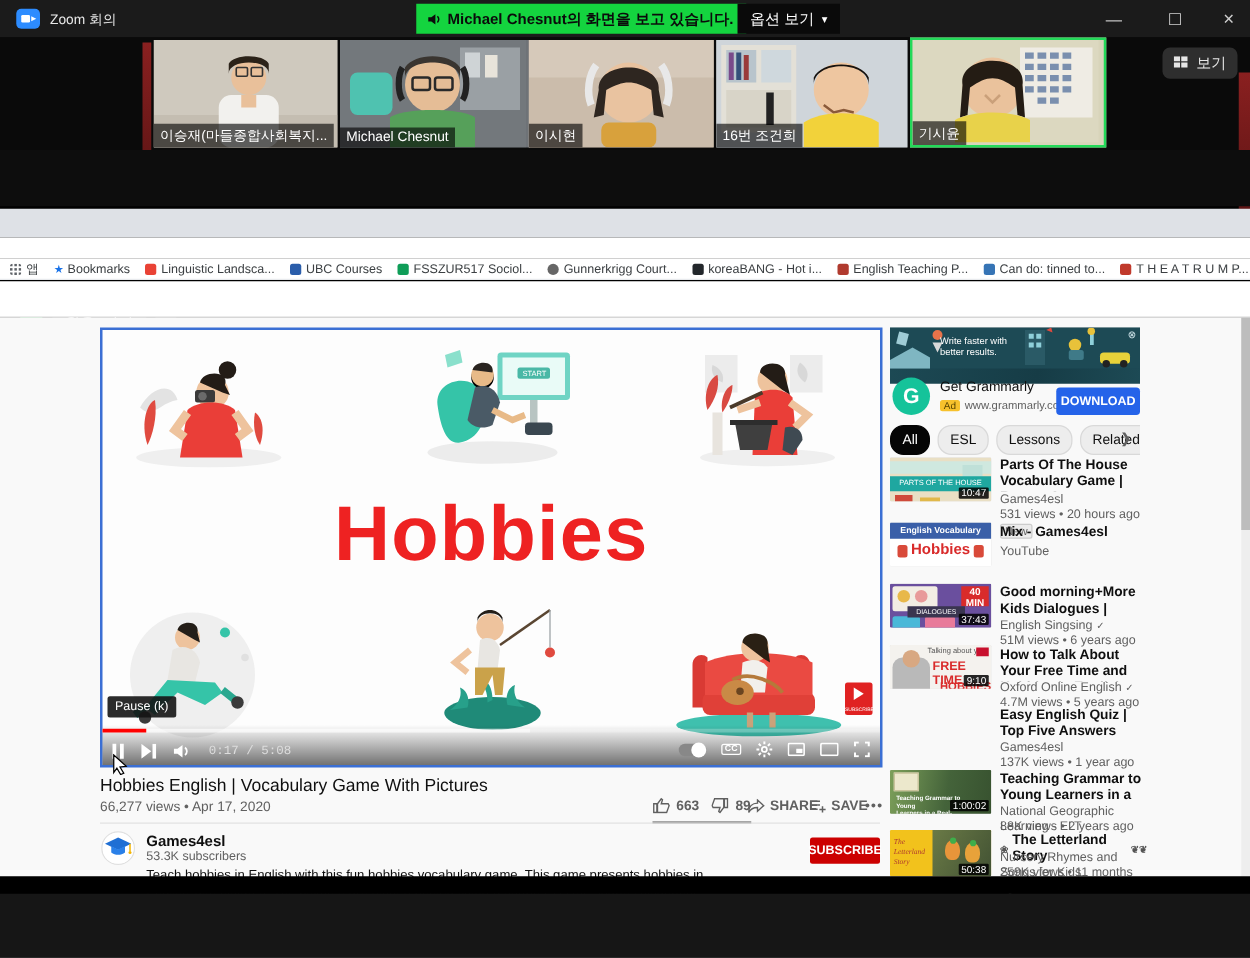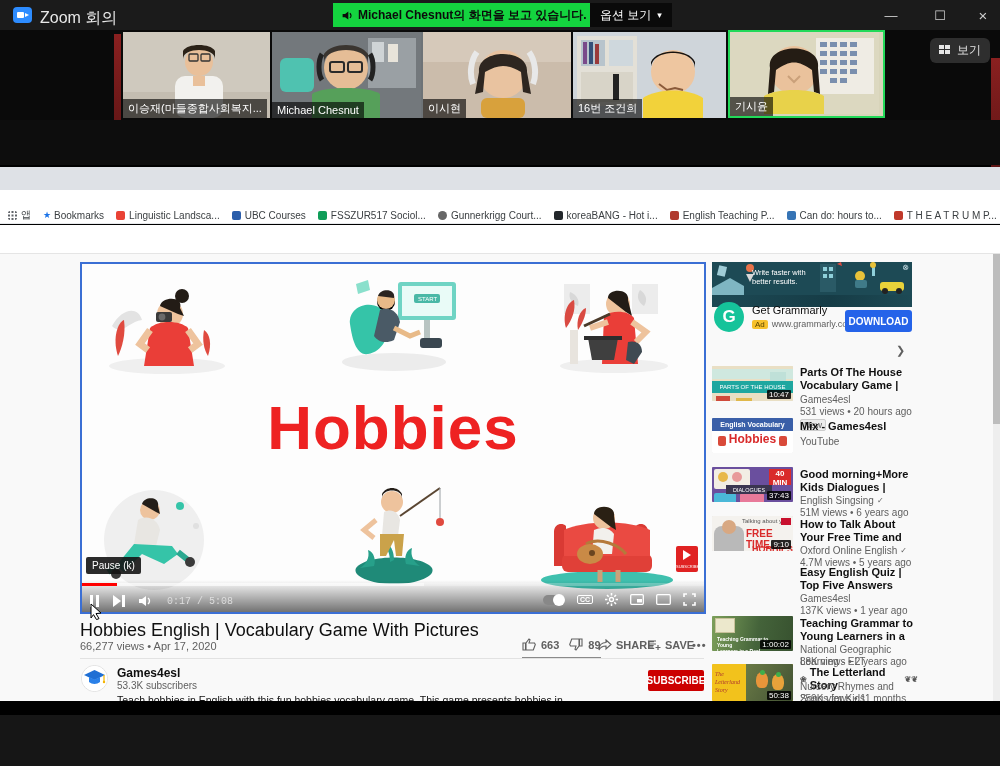--- a/index.html
+++ b/index.html
@@ -6,21 +6,21 @@
   body{font-family:"Liberation Sans",sans-serif;}
   #app{position:relative;width:1000px;height:766px;background:#000;overflow:hidden;}
   .a{position:absolute;}
   .f{display:flex;align-items:center;}
   .ell{white-space:nowrap;overflow:hidden;text-overflow:ellipsis;}
   
   .titlebar{left:0;top:0;width:1000px;height:30px;background:#1b1b1b;color:#e8e8e8;}
   .zoom-logo{left:13px;top:7px;width:19px;height:16px;background:#2d8cff;border-radius:4px;}
   .zoom-logo:after{content:"";position:absolute;left:4px;top:5px;width:7px;height:6px;background:#fff;border-radius:1px;}
   .zoom-logo:before{content:"";position:absolute;left:12px;top:6px;border-left:4px solid #fff;border-top:2px solid transparent;border-bottom:2px solid transparent;}
-  .win-title{left:40px;top:8px;font-size:16px;}
+  .win-title{left:40px;top:8px;font-size:11px;}
   .share-banner{left:333px;top:3px;height:24px;background:#14d43f;color:#0b0b0b;font-size:12px;font-weight:bold;padding:0 10px 0 8px;}
   .banner-opts{left:590px;top:3px;height:24px;background:#0a0a0a;color:#fff;font-size:12px;padding:0 10px;}
   .winctl{top:4px;width:30px;height:22px;color:#cfcfcf;font-size:13px;display:flex;align-items:center;justify-content:center;}
   
   .strip{left:0;top:30px;width:1000px;height:90px;background:#0a0a0a;}
   .tile{top:2px;height:86px;overflow:hidden;background:#222;}
   .name-tag{left:0;bottom:0;background:rgba(0,0,0,.62);color:#fff;font-size:11px;padding:2px 5px;max-width:92%;}
   .sliver{top:4px;width:7px;height:112px;background:linear-gradient(#8a2020,#5c1414);}
   .view-btn{background:#2e2e2e;border-radius:6px;color:#e6e6e6;font-size:12px;padding:4px 9px;}
   
@@ -48,21 +48,21 @@
   .search{left:330px;top:231px;width:300px;height:15px;border:1px solid #c6c6c6;font-size:10px;color:#333;padding:0 6px;border-radius:1px 0 0 1px;background:#fff;}
   .search::placeholder{color:#999;}
   .player{left:80px;top:262px;width:622px;height:348px;background:#fdfdfd;border:2px solid #3b6fd4;}
   .hobbies{width:100%;text-align:center;font-size:62px;font-weight:bold;color:#ee2222;letter-spacing:1px;}
   .ctrl-ovl{left:0;bottom:0;width:100%;height:32px;background:linear-gradient(transparent,rgba(0,0,0,.55));}
   .pbar{left:0;bottom:26px;width:100%;height:3px;background:rgba(255,255,255,.25);}
   .pbuf{left:0;top:0;height:3px;background:rgba(255,255,255,.55);}
   .pplay{left:0;top:0;height:3px;background:#f00;}
   .ctime{color:#ddd;font-size:10px;font-family:Liberation Mono, monospace;}
   .tooltip{background:rgba(20,20,20,.9);color:#fff;font-size:10px;padding:3px 6px;border-radius:2px;}
-  .vtitle{left:80px;top:620px;width:500px;font-size:18px;color:#0f0f0f;}
+  .vtitle{left:80px;top:620px;width:500px;font-size:14px;color:#0f0f0f;}
   .vstats{left:80px;top:640px;font-size:11px;color:#606060;}
   .act{font-size:11px;color:#606060;font-weight:bold;display:flex;align-items:center;}
   .divider{left:80px;top:658px;width:624px;height:1px;background:#e2e2e2;}
   .subscribe{left:648px;top:670px;width:56px;height:21px;background:#c00;color:#fff;font-size:10px;font-weight:bold;display:flex;align-items:center;justify-content:center;border-radius:2px;}
   
   .adban{left:712px;top:262px;width:200px;height:45px;background:linear-gradient(100deg,#1d4a55,#163c46 60%,#1d4a55);overflow:hidden;}
   .dlbtn{left:845px;top:310px;width:67px;height:22px;background:#2563e9;color:#fff;font-size:10px;font-weight:bold;display:flex;align-items:center;justify-content:center;border-radius:3px;}
   .chip{height:22px;border-radius:11px;background:#ededed;border:1px solid #d9d9d9;color:#0f0f0f;font-size:11px;padding:0 9px;display:flex;align-items:center;flex:none;}
   .chip.sel{background:#050505;color:#fff;border-color:#050505;}
   .sthumb{left:712px;width:81px;height:35px;overflow:hidden;background:#ddd;border-radius:1px;}
@@ -318,21 +318,21 @@
     <span class="bm">
         <span class="ic" style="background:#23272b"></span>
         <span>koreaBANG - Hot i...</span>
       </span>
     <span class="bm">
         <span class="ic" style="background:#b03a2e"></span>
         <span>English Teaching P...</span>
       </span>
     <span class="bm">
         <span class="ic" style="background:#3674b5"></span>
-        <span>Can do: hours to...</span>
+        <span>Can do: tinned to...</span>
       </span>
     <span class="bm">
         <span class="ic" style="background:#c0392b"></span>
         <span>T H E A T R U M P...</span>
       </span>
 
   </div>
 
   <div class="a ythead">
     <div class="a" style="left:16px;top:232px;color:#212121;font-size:14px">☰</div>
@@ -594,20 +594,27 @@
     <div class="a" style="right:3px;top:1px;color:#cfe4ea;font-size:8px">⊗</div>
   </div>
   <div class="a f" style="left:714px;top:302px;width:30px;height:30px;border-radius:50%;background:#15c39a;color:#fff;font-size:17px;font-weight:bold;justify-content:center">G</div>
   <div class="a" style="left:752px;top:304px;font-size:11px;color:#0f0f0f">Get Grammarly</div>
   <div class="a f" style="left:752px;top:319px">
     <span style="background:#f7c12c;color:#5a4500;font-size:8px;padding:0 3px;border-radius:2px;margin-right:4px">Ad</span>
     <span style="font-size:9px;color:#606060">www.grammarly.com</span>
   </div>
   <div class="a dlbtn">DOWNLOAD</div>
 
+  <div class="a f" style="left:712px;top:340px;width:200px;gap:6px;overflow:hidden">
+    <span class="chip sel">All</span>
+    <span class="chip">ESL</span>
+    <span class="chip">Lessons</span>
+    <span class="chip">Related</span>
+
+  </div>
   <div class="a" style="left:896px;top:344px;color:#606060;font-size:11px">❯</div>
 
   <div class="a sthumb" style="top:366px">
     <div class="a" style="width:81px;height:45px;background:#e9dfc4"></div>
     <div class="a" style="left:0;top:3px;width:81px;height:10px;background:#cfe8df"></div>
     <div class="a" style="left:4px;top:30px;width:14px;height:12px;background:#cf4a3a"></div>
     <div class="a" style="left:24px;top:32px;width:16px;height:10px;background:#e0b84a"></div>
     <div class="a" style="left:58px;top:6px;width:16px;height:12px;background:#bfe0d8"></div>
     <div class="a f" style="left:0;top:15px;width:81px;height:12px;background:#1fa7a0;color:#fff;font-size:6px;justify-content:center">PARTS OF THE HOUSE</div>
     <span class="sdur">10:47</span>

